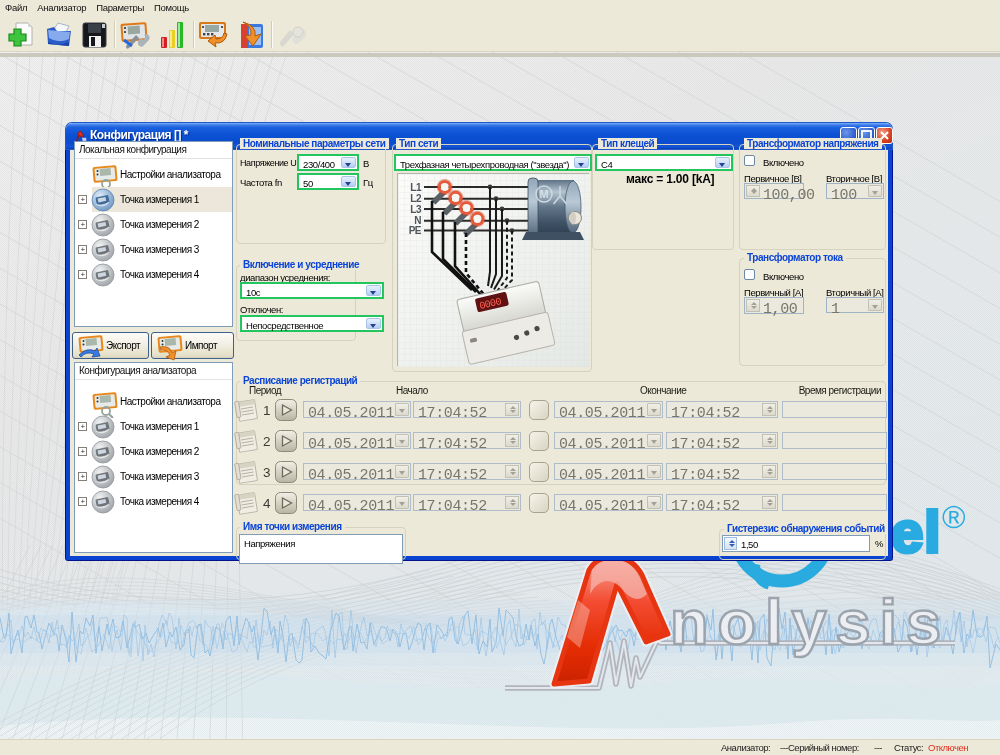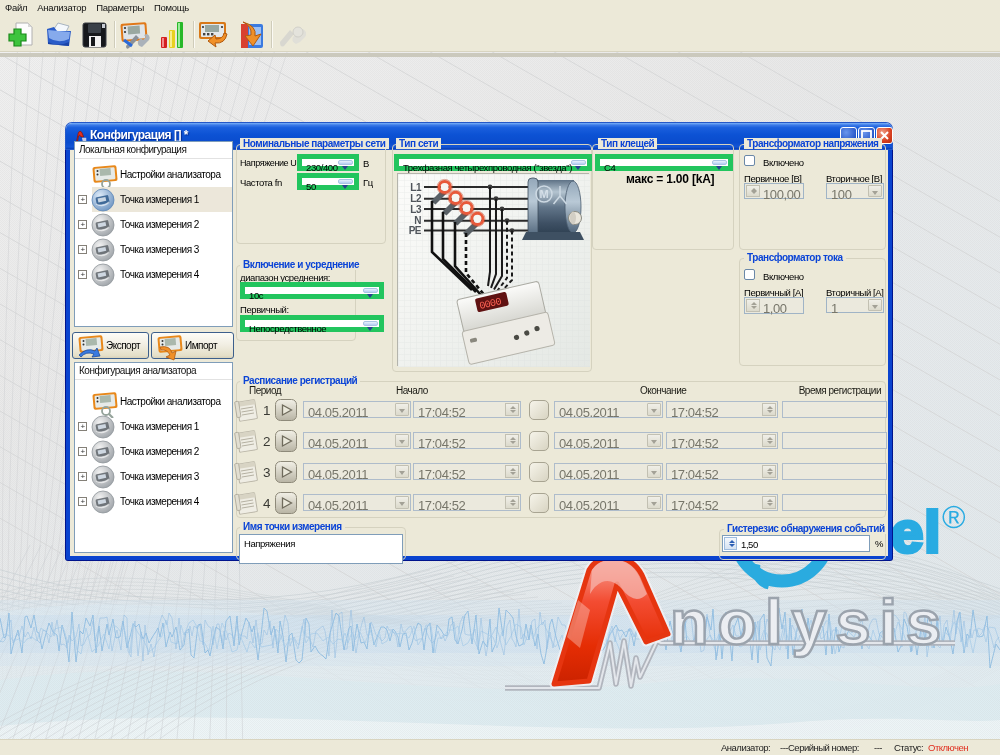--- a/index.html
+++ b/index.html
@@ -52,28 +52,28 @@
 .xbtn svg { position:absolute; left:4px; top:0px; }
 .xbtn span { position:absolute; top:7px; }
 
 
 .grp { position:absolute; border:1px solid #d5d2bf; border-radius:4px; }
 .glabel { position:absolute; top:-7px; background:#ece9d8; color:#0b44d6; font-weight:bold;
   padding:0 3px; white-space:nowrap; font-size:10px; letter-spacing:-0.45px; }
 .lab { position:absolute; color:#000; white-space:nowrap; font-size:9.5px; letter-spacing:-0.4px; }
 
 
-.combo { position:absolute; background:#fff; border:5px solid #22c55e; }
+.combo { position:absolute; background:#fff; border:2px solid #22c55e; }
 .combo .txt { position:absolute; left:4px; top:3px; white-space:nowrap; color:#000; font-size:9.5px; letter-spacing:-0.4px; }
 .cbtn { position:absolute; right:1px; top:1px; bottom:1px; width:15px; border-radius:2px;
   background: linear-gradient(180deg,#e8f1fd,#cfe0f9 50%,#b4cdf2); border:1px solid #a9c4e4; }
 .cbtn:after { content:""; position:absolute; left:3px; top:4.5px;
   border-left:3.5px solid transparent; border-right:3.5px solid transparent; border-top:4.5px solid #27408f; }
 .dfield { position:absolute; background:#ebe9dd; border:1px solid #aebccb; color:#77766a; }
-.dfield .txt { position:absolute; left:4px; top:3px; white-space:nowrap; font-size:13px; letter-spacing:-0.4px; }
+.dfield .txt { position:absolute; left:4px; top:3px; white-space:nowrap; font-size:15px; letter-spacing:-0.4px;font-family:Liberation Mono, monospace; }
 .dcbtn { position:absolute; right:1px; top:1px; bottom:1px; width:14px;
   background:linear-gradient(180deg,#f0efe8,#dcdacc); border:1px solid #c2c0b2; border-radius:1px; }
 .dcbtn:after { content:""; position:absolute; left:3px; top:4.5px;
   border-left:3.5px solid transparent; border-right:3.5px solid transparent; border-top:4.5px solid #a3a196; }
 .dspin { position:absolute; right:1px; top:1px; bottom:1px; width:14px;
   background:linear-gradient(180deg,#f0efe8,#dcdacc); border:1px solid #c2c0b2; }
 .dspin:before { content:""; position:absolute; left:4px; top:2px;
   border-left:3px solid transparent; border-right:3px solid transparent; border-bottom:3.5px solid #a3a196; }
 .dspin:after { content:""; position:absolute; left:4px; bottom:2px;
   border-left:3px solid transparent; border-right:3px solid transparent; border-top:3.5px solid #a3a196; }
@@ -584,21 +584,21 @@
         </div>
         <div class="lab" style="left:126px;top:32px">Гц</div>
       </div>
       <div class="grp" style="left:166px;top:127px;width:120px;height:76px">
         <div class="glabel" style="left:3px">Включение и усреднение</div>
         <div class="lab" style="left:3px;top:6px">диапазон усреднения:</div>
         <div class="combo" style="left:3px;top:16px;width:144px;height:17px">
           <span class="txt">10с</span>
           <div class="cbtn"></div>
         </div>
-        <div class="lab" style="left:3px;top:38px">Первичный:</div>
+        <div class="lab" style="left:3px;top:38px">Отключен:</div>
         <div class="combo" style="left:3px;top:49px;width:144px;height:17px">
           <span class="txt">Непосредственное</span>
           <div class="cbtn"></div>
         </div>
       </div>
       <div class="grp" style="left:322px;top:6px;width:200px;height:228px">
         <div class="glabel" style="left:3px">Тип сети</div>
         <div class="combo" style="left:1px;top:9px;width:198px;height:17px">
           <span class="txt">Трехфазная четырехпроводная ("звезда")</span>
           <div class="cbtn"></div>
@@ -725,21 +725,21 @@
         <div class="lab" style="left:86px;top:28px">Вторичный [А]</div>
         <div class="dfield" style="left:4px;top:38px;width:60px;height:17px;border-color:#a0b4c6">
           <span class="txt" style="left:18px">1,00</span>
           <div class="dspin" style="right:auto;left:1px"></div>
         </div>
         <div class="dfield" style="left:86px;top:38px;width:58px;height:16px;border-color:#a0b4c6">
           <span class="txt">1</span>
           <div class="dcbtn"></div>
         </div>
       </div>
-      <div class="grp" style="left:166px;top:243px;width:650px;height:137px">
+      <div class="grp" style="left:166px;top:243px;width:650px;height:104px">
         <div class="glabel" style="left:3px">Расписание регистраций</div>
         <div class="hdr" style="left:12px;top:3px">Период</div>
         <div class="hdr" style="left:159px;top:3px">Начало</div>
         <div class="hdr" style="left:403px;top:3px">Окончание</div>
         <div class="hdr" style="right:4px;top:3px">Время регистрации</div>
         <div style="position:absolute;left:0;top:16px;width:650px;height:26px">
           <div class="abs" style="left:-3px;top:0px"><svg width="27" height="25" viewBox="0 0 27 25">
               <rect x="4" y="3" width="18" height="19" rx="1" transform="rotate(-9 13 12)" fill="#efede4" stroke="#b9b5a6" stroke-width="1"></rect>
               <rect x="4" y="3" width="18" height="4.5" transform="rotate(-9 13 12)" fill="#d8d4c4"></rect>
               <g stroke="#b5b1a2" stroke-width="1">

